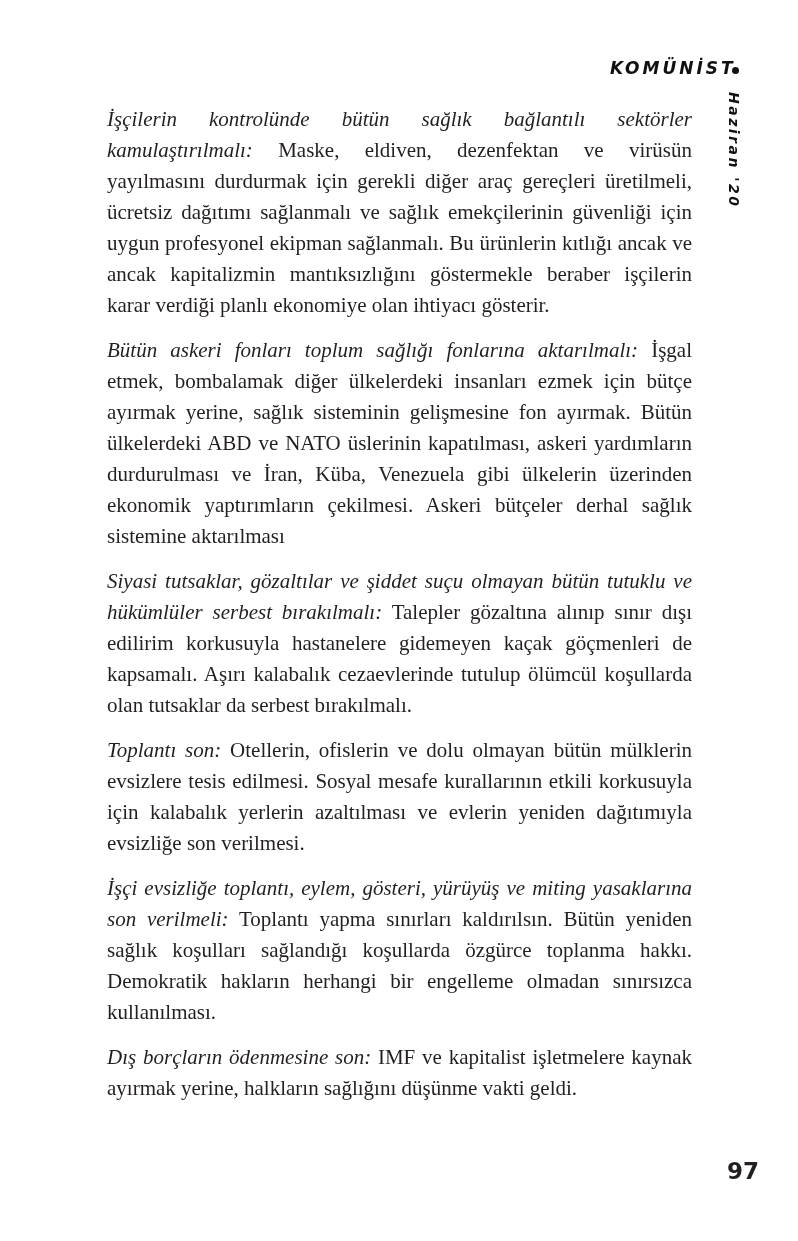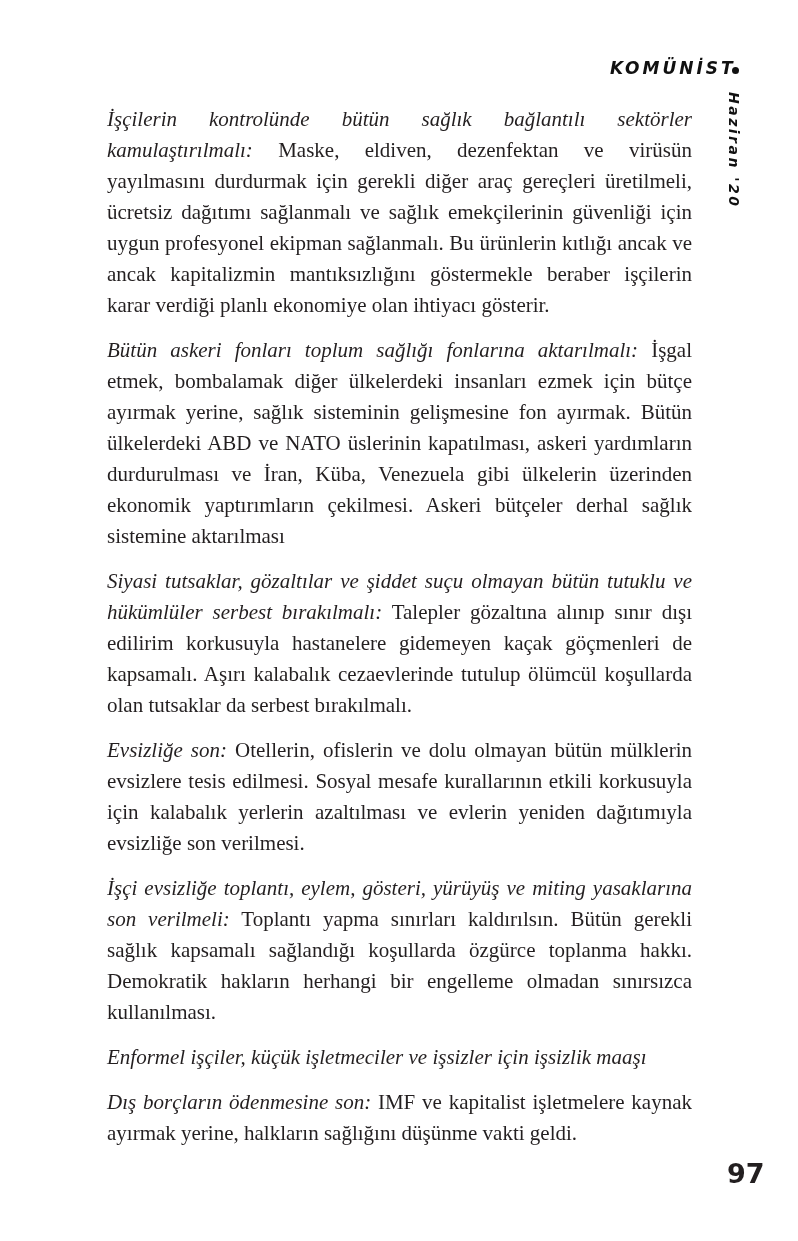--- a/index.html
+++ b/index.html
@@ -59,21 +59,21 @@
     }
     .lead {
       font-style: italic;
     }
     .page-number {
       position: absolute;
       top: 1158px;
       left: 727px;
       font-family: "DejaVu Sans", sans-serif;
       font-weight: bold;
-      font-size: 27px;
+      font-size: 23px;
       color: #231f20;
     }
   </style>
 </head>
 <body>
 
 <div class="header">KOMÜNİST</div>
 <div class="header-dot"></div>
 <div class="issue">Haziran '20</div>
 
@@ -81,26 +81,23 @@
   <p>
     <span class="lead">İşçilerin kontrolünde bütün sağlık bağlantılı sektörler kamulaştırılmalı:</span><span> Maske, eldiven, dezenfektan ve virüsün yayılmasını durdurmak için gerekli diğer araç gereçleri üretilmeli, ücretsiz dağıtımı sağlanmalı ve sağlık emekçilerinin güvenliği için uygun profesyonel ekipman sağlanmalı. Bu ürünlerin kıtlığı ancak ve ancak kapitalizmin mantıksızlığını göstermekle beraber işçilerin karar verdiği planlı ekonomiye olan ihtiyacı gösterir.</span>
   </p>
   <p>
     <span class="lead">Bütün askeri fonları toplum sağlığı fonlarına aktarılmalı:</span><span> İşgal etmek, bombalamak diğer ülkelerdeki insanları ezmek için bütçe ayırmak yerine, sağlık sisteminin gelişmesine fon ayırmak. Bütün ülkelerdeki ABD ve NATO üslerinin kapatılması, askeri yardımların durdurulması ve İran, Küba, Venezuela gibi ülkelerin üzerinden ekonomik yaptırımların çekilmesi. Askeri bütçeler derhal sağlık sistemine aktarılması</span>
   </p>
   <p>
     <span class="lead">Siyasi tutsaklar, gözaltılar ve şiddet suçu olmayan bütün tutuklu ve hükümlüler serbest bırakılmalı:</span><span> Talepler gözaltına alınıp sınır dışı edilirim korkusuyla hastanelere gidemeyen kaçak göçmenleri de kapsamalı. Aşırı kalabalık cezaevlerinde tutulup ölümcül koşullarda olan tutsaklar da serbest bırakılmalı.</span>
   </p>
   <p>
-    <span class="lead">Evsizliğe son:</span><span> Otellerin, ofislerin ve dolu olmayan bütün mülklerin evsizlere tesis edilmesi. Sosyal mesafe kurallarının etkili korkusuyla için kalabalık yerlerin azaltılması ve evlerin yeniden dağıtımıyla evsizliğe son verilmesi.</span>
+    <span class="lead">Toplantı son:</span><span> Otellerin, ofislerin ve dolu olmayan bütün mülklerin evsizlere tesis edilmesi. Sosyal mesafe kurallarının etkili korkusuyla için kalabalık yerlerin azaltılması ve evlerin yeniden dağıtımıyla evsizliğe son verilmesi.</span>
   </p>
   <p>
-    <span class="lead">İşçi evsizliğe toplantı, eylem, gösteri, yürüyüş ve miting yasaklarına son verilmeli:</span><span> Toplantı yapma sınırları kaldırılsın. Bütün gerekli sağlık kapsamalı sağlandığı koşullarda özgürce toplanma hakkı. Demokratik hakların herhangi bir engelleme olmadan sınırsızca kullanılması.</span>
-  </p>
-  <p>
-    <span class="lead">Enformel işçiler, küçük işletmeciler ve işsizler için işsizlik maaşı</span><span></span>
+    <span class="lead">İşçi evsizliğe toplantı, eylem, gösteri, yürüyüş ve miting yasaklarına son verilmeli:</span><span> Toplantı yapma sınırları kaldırılsın. Bütün yeniden sağlık koşulları sağlandığı koşullarda özgürce toplanma hakkı. Demokratik hakların herhangi bir engelleme olmadan sınırsızca kullanılması.</span>
   </p>
   <p>
     <span class="lead">Dış borçların ödenmesine son:</span><span> IMF ve kapitalist işletmelere kaynak ayırmak yerine, halkların sağlığını düşünme vakti geldi.</span>
   </p>
 </div>
 
 <div class="page-number">97</div>
 
 </body></html>

